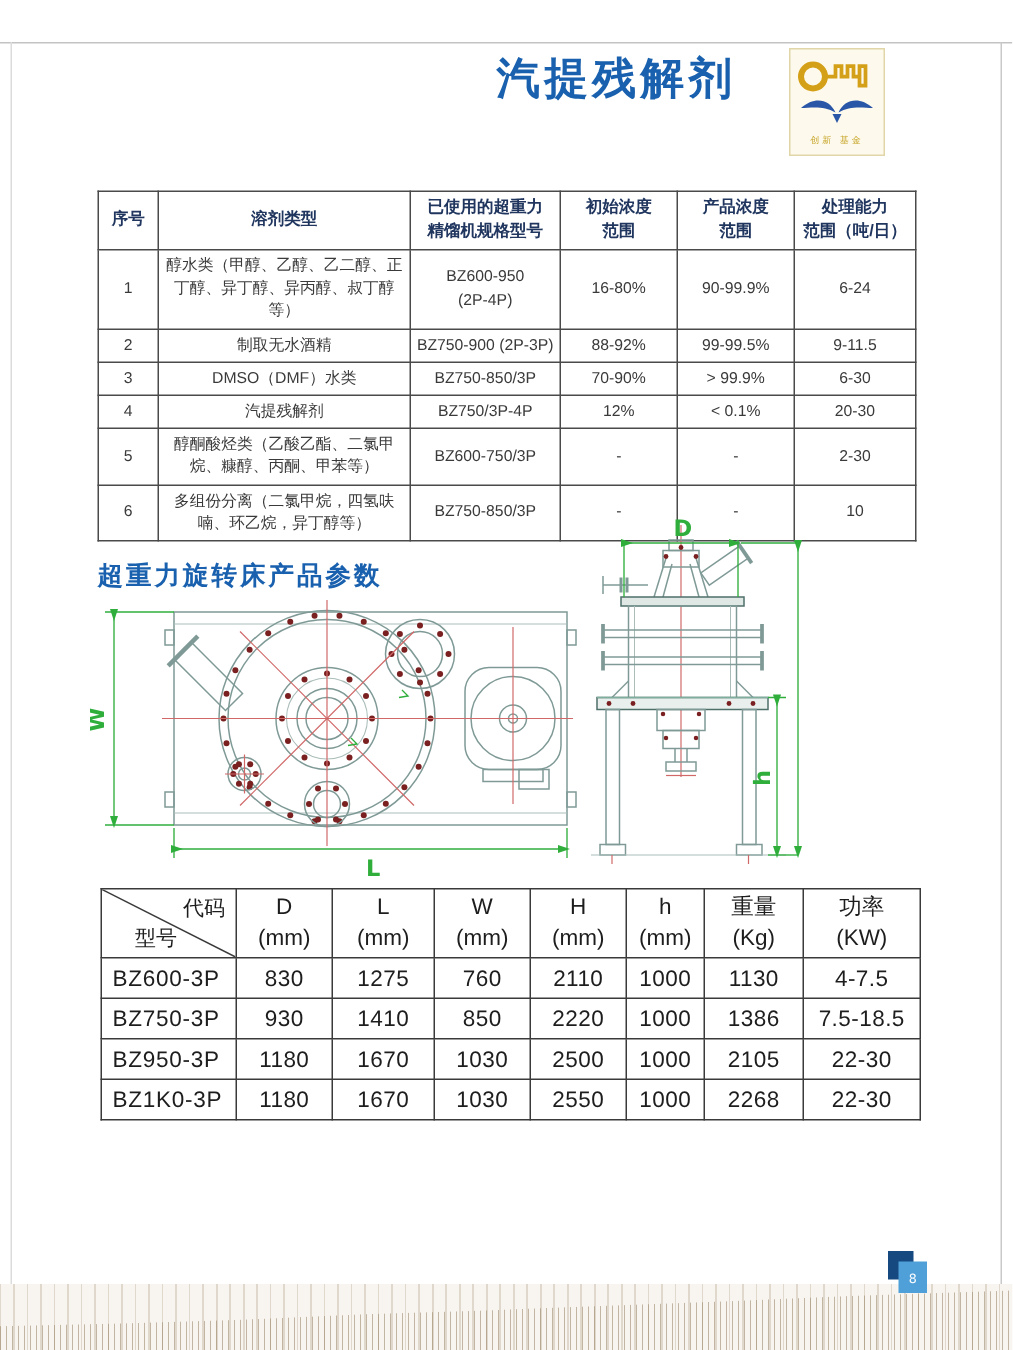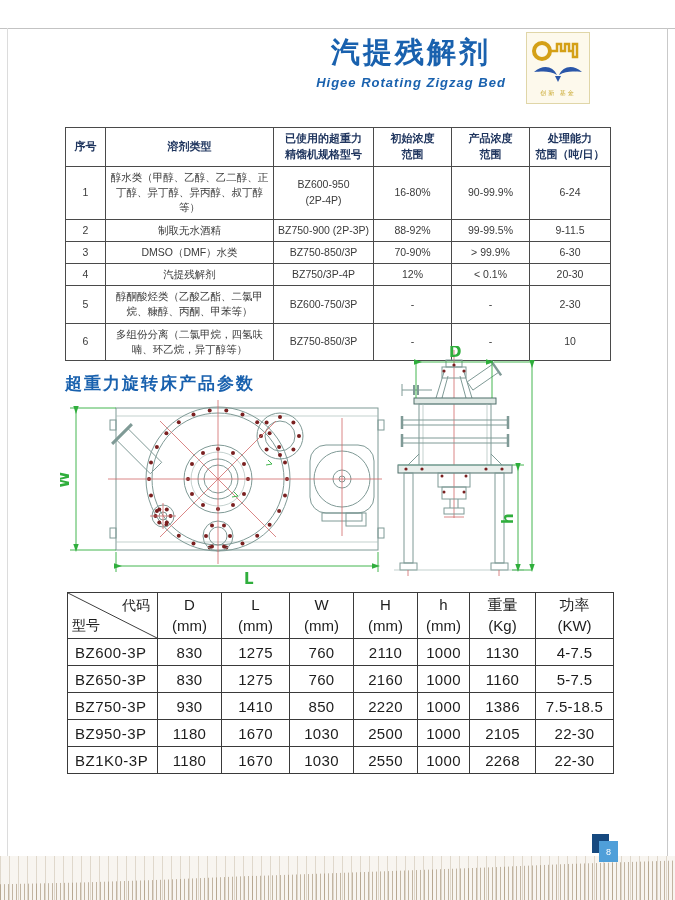--- a/index.html
+++ b/index.html
@@ -35,21 +35,21 @@
   table.params-table { position:absolute; top:592px; left:67px; width:546px; border-collapse:collapse; table-layout:fixed; }
   table.params-table th, table.params-table td {
     border:1.2px solid #3a3a3a; text-align:center; vertical-align:middle; color:#1d1d1d;
   }
   table.params-table th { font-weight:normal; font-size:15px; height:46px; line-height:1.35; padding:2px 0; }
   table.params-table td { font-size:15px; height:27px; letter-spacing:0.3px;margin-left:16px; }
   table.params-table td.model-cell { text-align:left; padding-left:7px; letter-spacing:0.5px; }
   .diag-cell { position:relative; padding:0; }
   .diag-cell svg { position:absolute; inset:0; width:100%; height:100%; }
   .diag-top { position:absolute; top:3px; right:7px; font-size:14px; }
-  .diag-bottom { position:absolute; bottom:3px; left:4px; font-size:14px; }
+  .diag-bottom { position:absolute; bottom:3px; left:22px; font-size:14px; }
 
   
   .draw { position:absolute; }
   .draw-left { top:396px; left:60px; }
   .draw-right { top:346px; left:392px; }
   .dline { stroke:#7f9a96; fill:none; stroke-width:1; }
   .dthin { stroke:#aabdb9; fill:none; stroke-width:0.7; }
   .red { stroke:#d06868; stroke-width:0.8; fill:none; }
   .green { stroke:#2fae3c; stroke-width:0.9; fill:none; }
   .glabel { fill:#2fae3c; font-size:15px; font-weight:bold; font-family:"DejaVu Sans",sans-serif; }
@@ -71,21 +71,20 @@
 </head>
 <body>
 
 <div class="page">
   <div class="edge-top"></div>
   <div class="edge-left"></div>
   <div class="edge-right"></div>
 
   <div class="title-block">
     <h1>汽提残解剂</h1>
-    <div class="subtitle">Higee Rotating Zigzag Bed</div>
   </div>
   <div class="logo">
     <svg width="56" height="50" viewBox="0 0 56 50">
       <circle cx="12" cy="13" r="8" fill="none" stroke="#d4a017" stroke-width="4"></circle>
       <path d="M20 13 H27 V6 H31 V13 H35 V6 H39 V13 H43 V6 H47 V19 H43 V13" fill="none" stroke="#d4a017" stroke-width="2.5"></path>
       <path d="M4 34 C13 26 23 28 27 37 C19 32 10 34 4 34 Z" fill="#2a56a8"></path>
       <path d="M52 34 C43 26 33 28 29 37 C37 32 46 34 52 34 Z" fill="#2a56a8"></path>
       <path d="M25 38 L28 44 L31 38 Z" fill="#2a56a8"></path>
     </svg>
     <div class="logo-caption">创新 基金</div>
@@ -421,30 +420,20 @@
           <td class="model-cell">BZ600-3P</td>
           <td>830</td>
           <td>1275</td>
           <td>760</td>
           <td>2110</td>
           <td>1000</td>
           <td>1130</td>
           <td>4-7.5</td>
         </tr>
         <tr>
-          <td class="model-cell">BZ650-3P</td>
-          <td>830</td>
-          <td>1275</td>
-          <td>760</td>
-          <td>2160</td>
-          <td>1000</td>
-          <td>1160</td>
-          <td>5-7.5</td>
-        </tr>
-        <tr>
           <td class="model-cell">BZ750-3P</td>
           <td>930</td>
           <td>1410</td>
           <td>850</td>
           <td>2220</td>
           <td>1000</td>
           <td>1386</td>
           <td>7.5-18.5</td>
         </tr>
         <tr>

